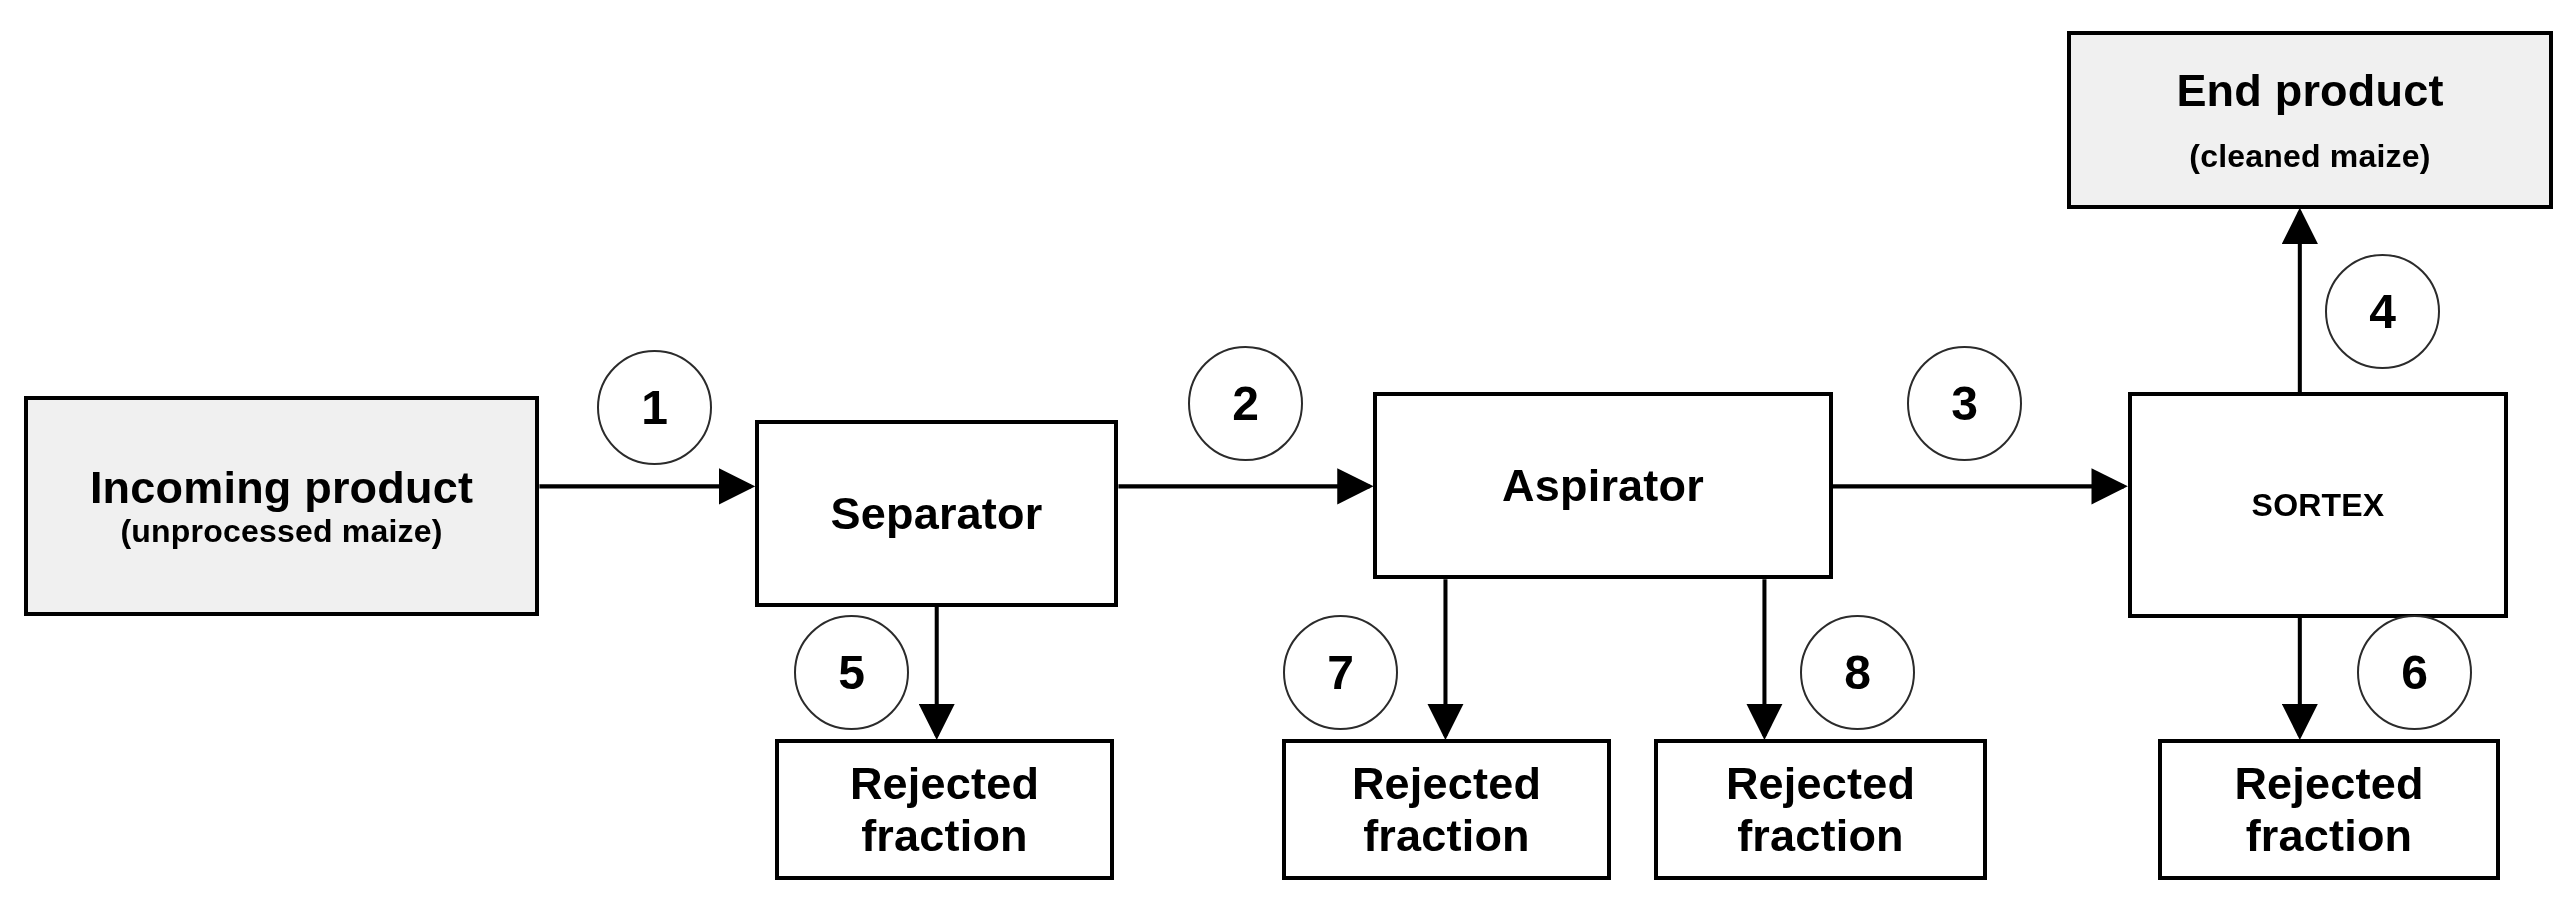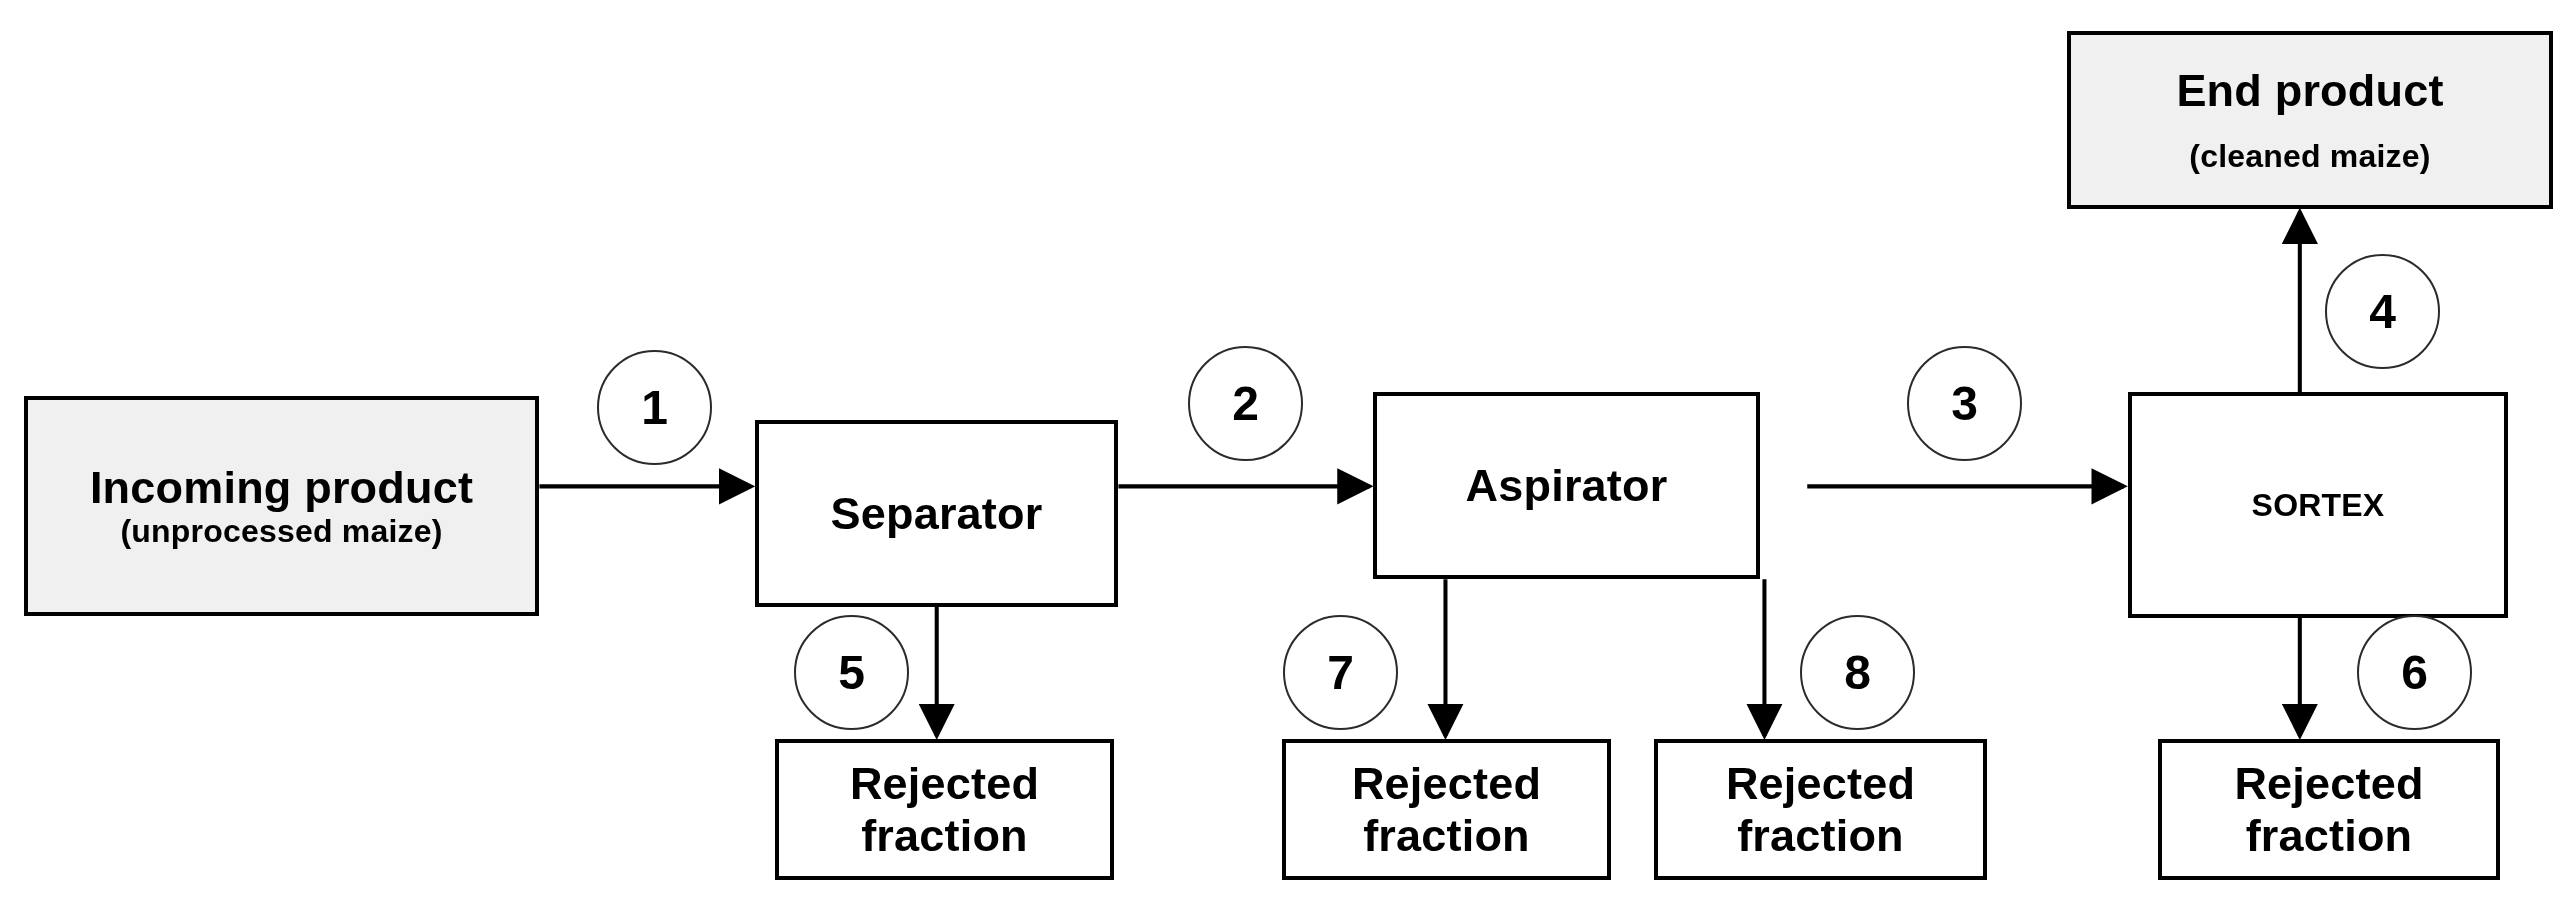--- a/index.html
+++ b/index.html
@@ -96,21 +96,21 @@
 
   <div class="node-box" id="node-incoming-product" style="left: 24px; top: 375px; width: 515px; height: 220px; background: rgb(240, 240, 240); margin-top: 21px;">
     <span class="line-strong">Incoming product</span>
     <span class="line-plain">(unprocessed maize)</span>
   </div>
 
   <div class="node-box" id="node-separator" style="left: 755px; top: 392px; width: 363px; height: 187px; margin-top: 28px;">
     <span class="line-strong">Separator</span>
   </div>
 
-  <div class="node-box" id="node-aspirator" style="left: 1373px; top: 392px; width: 387px; height: 187px;">
+  <div class="node-box" id="node-aspirator" style="left: 1373px; top: 392px; width: 460px; height: 187px;">
     <span class="line-strong">Aspirator</span>
   </div>
 
   <div class="node-box" id="node-sortex" style="left: 2128px; top: 392px; width: 380px; height: 226px;">
     <span class="line-plain">SORTEX</span>
   </div>
 
   <div class="node-box shaded" id="node-end-product" style="left: 2067px; top: 31px; width: 486px; height: 178px; background: rgb(240, 240, 240);">
     <span class="line-strong">End product</span>
     <span class="line-plain">(cleaned maize)</span>

